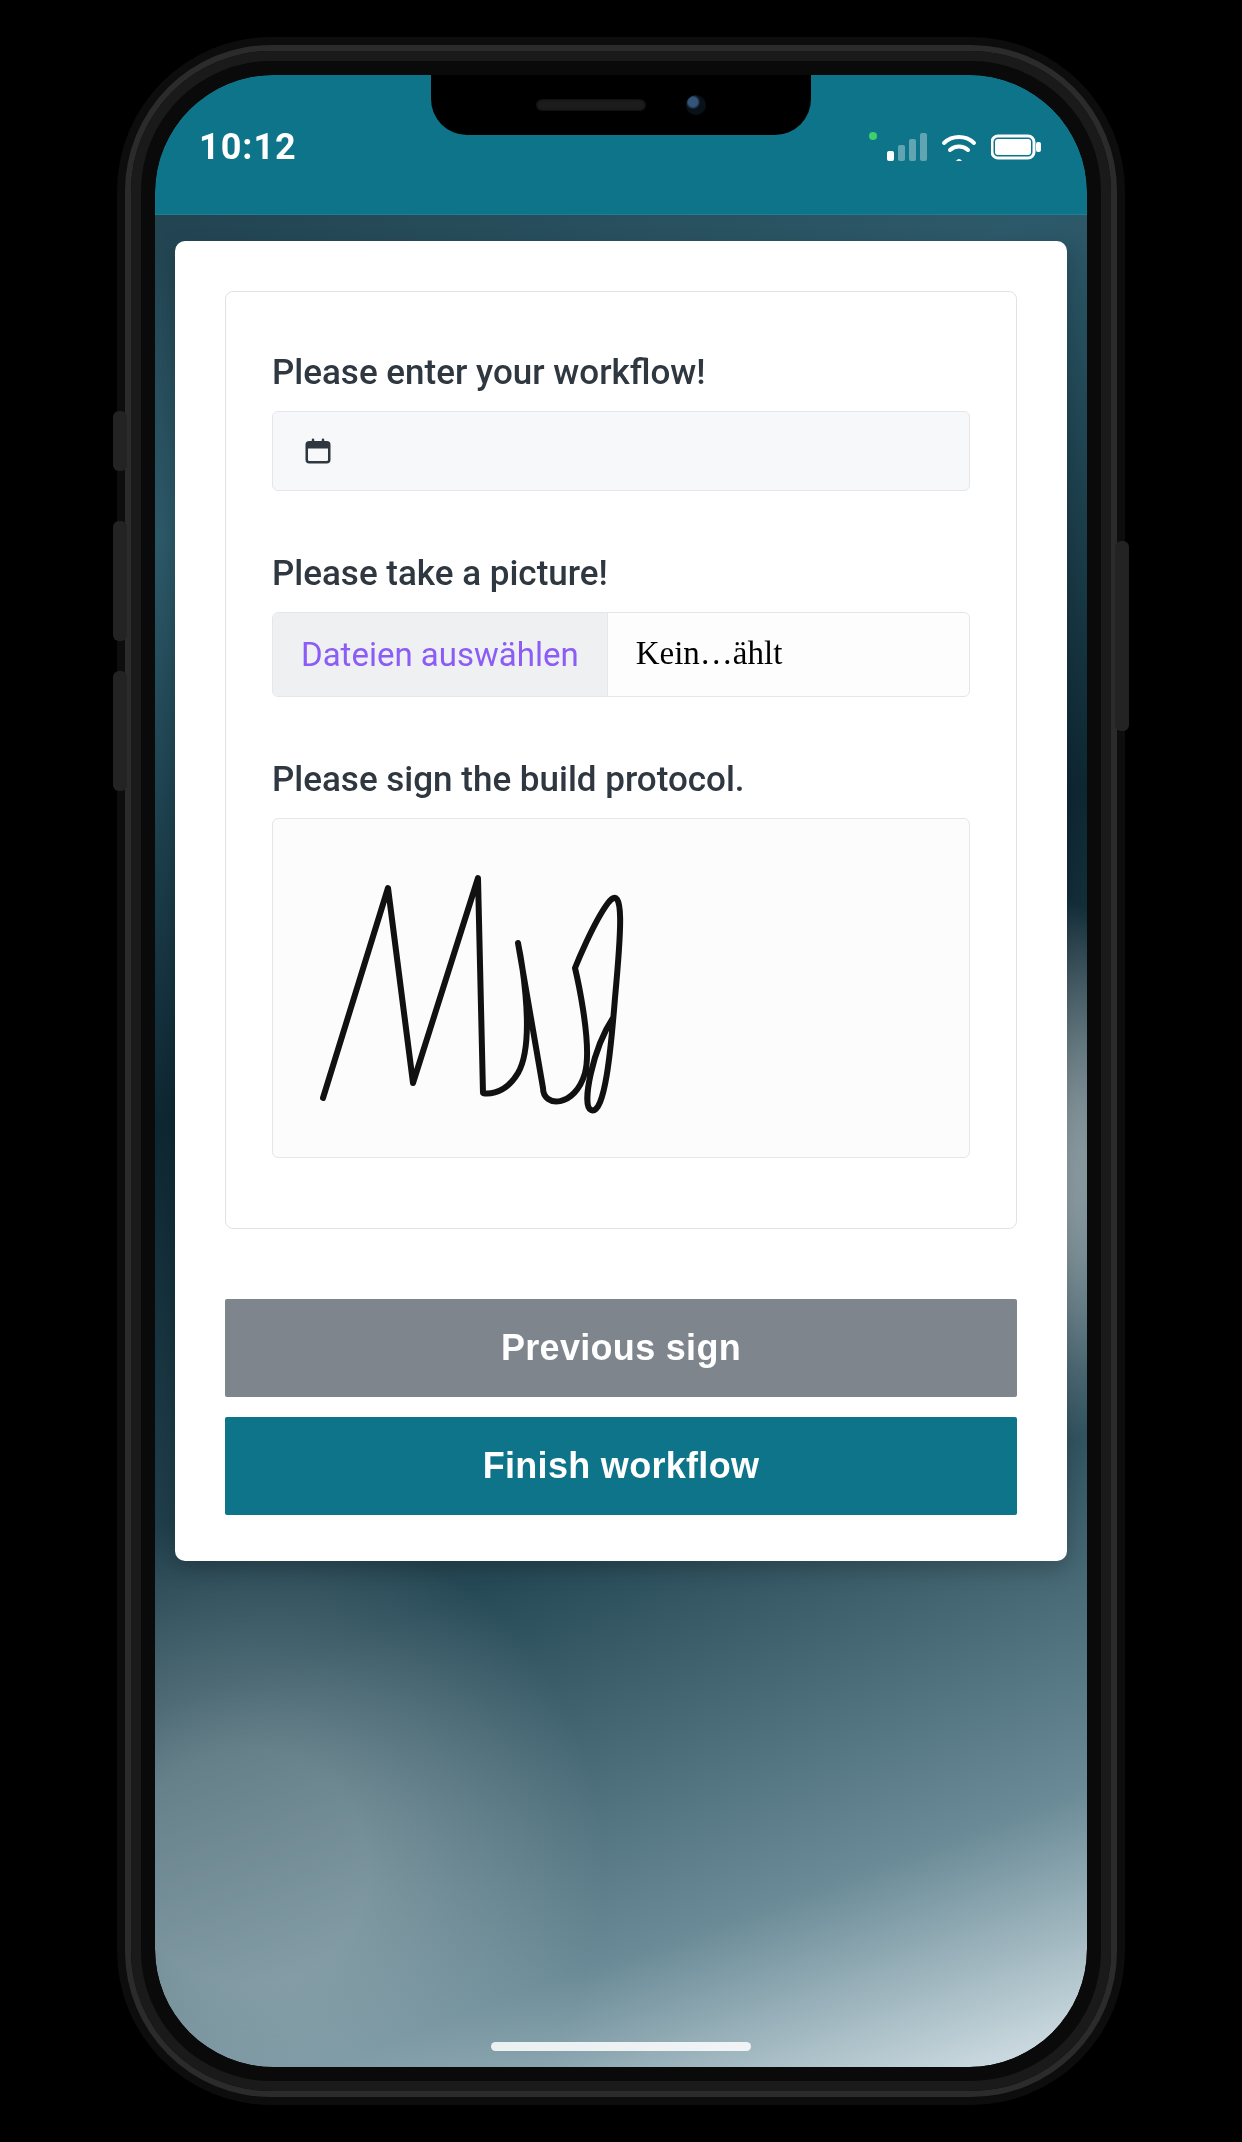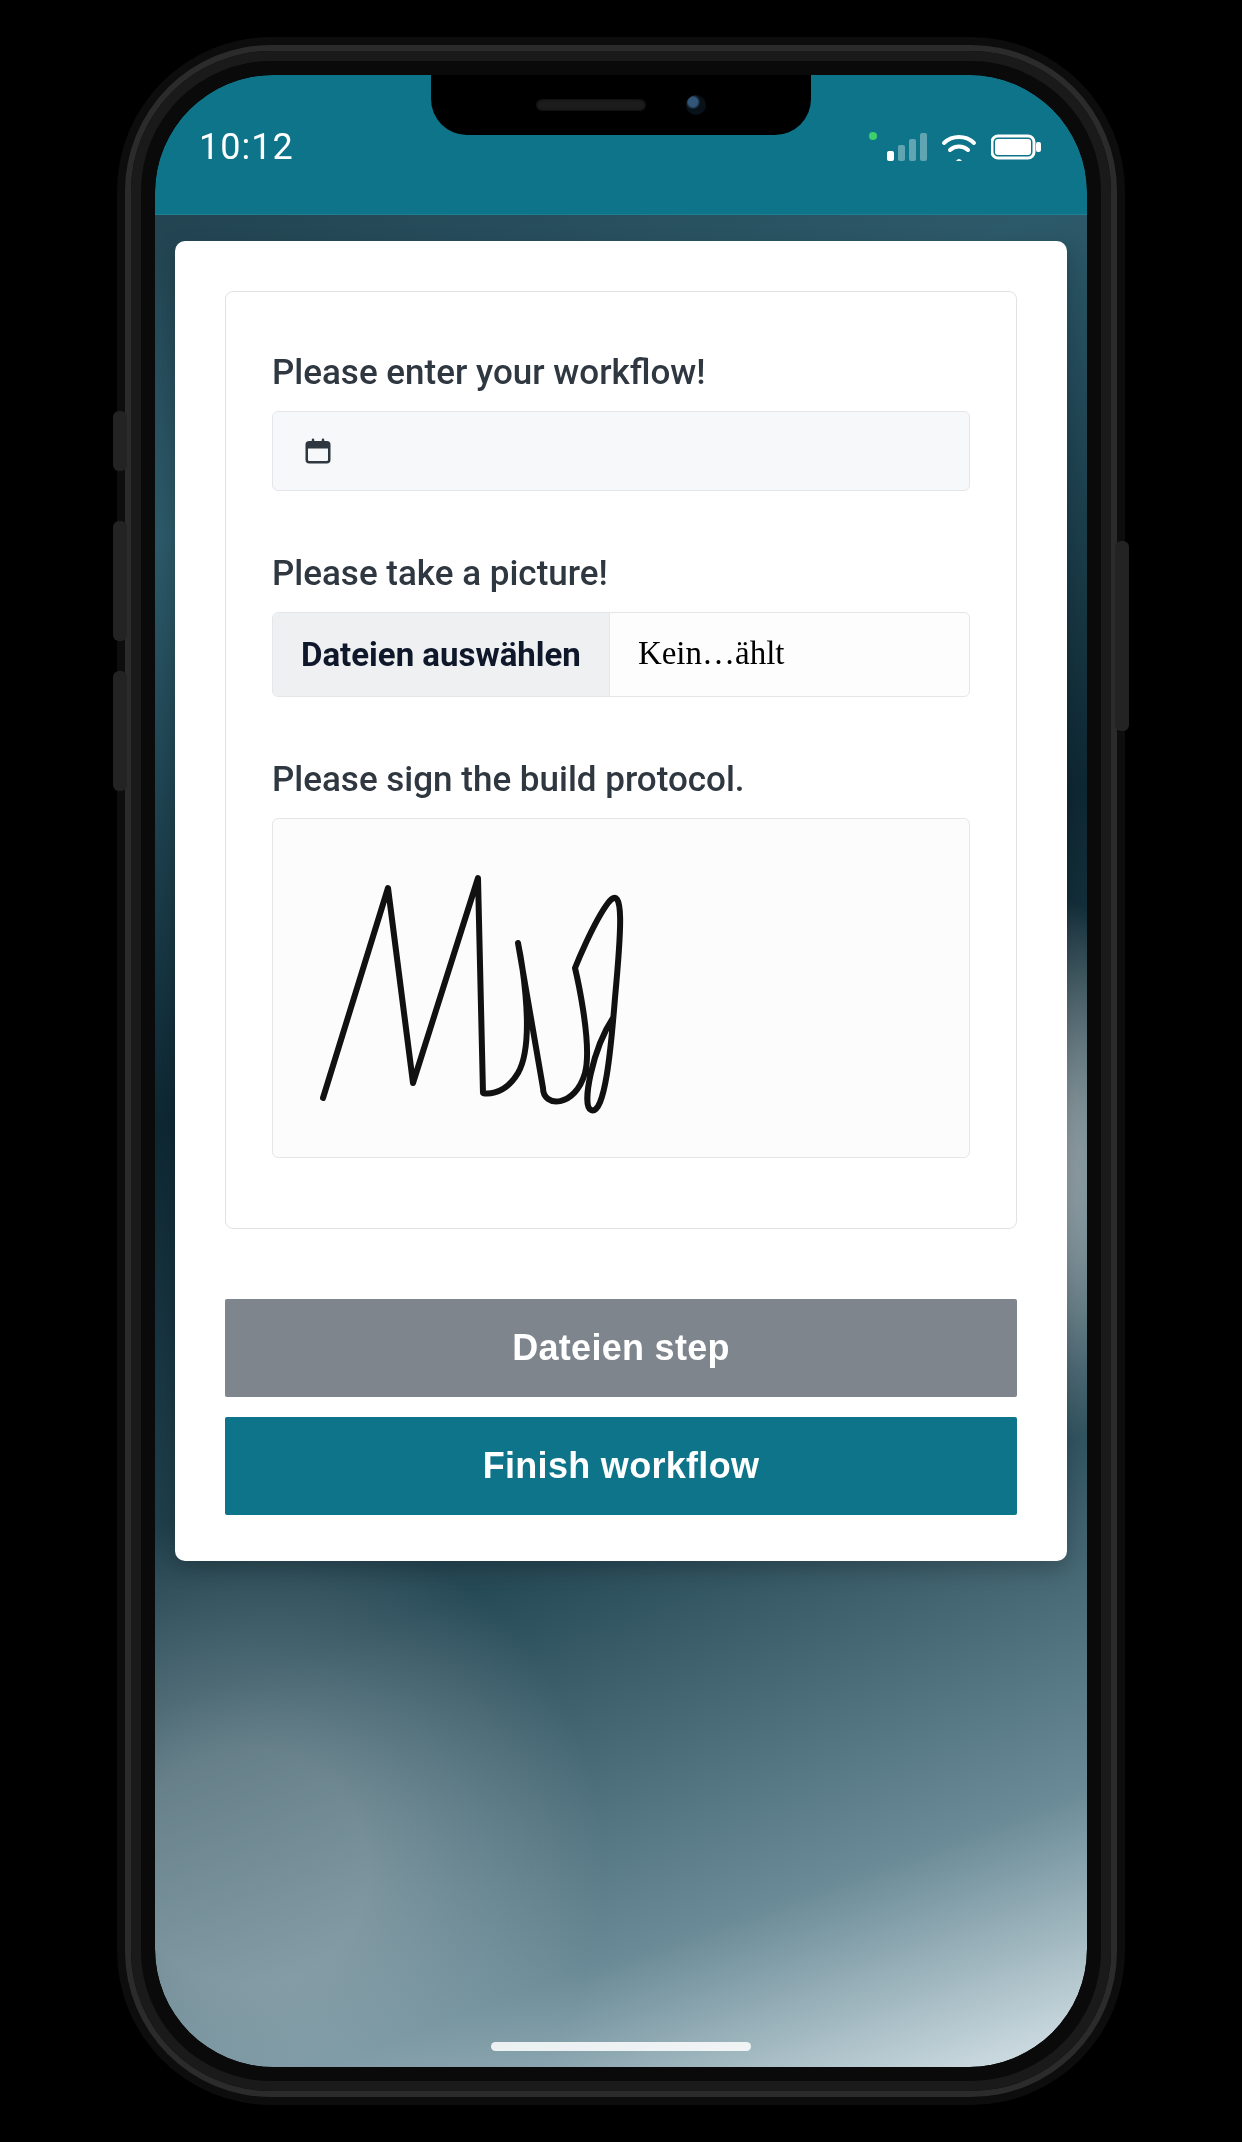--- a/index.html
+++ b/index.html
@@ -91,21 +91,21 @@
     background: #0d7489;
     color: #fff;
     display: flex;
     align-items: center;
     justify-content: space-between;
     padding: 34px 44px 0 44px;
     z-index: 40;
   }
   .status-time {
     font-size: 36px;
-    font-weight: 400;
+    font-weight: 700;
     letter-spacing: 1px;
   }
   .status-right {
     display: flex;
     align-items: center;
     gap: 14px;
   }
   .sig-bars {
     display: flex;
     align-items: flex-end;
@@ -202,23 +202,23 @@
     display: flex;
     align-items: stretch;
     border: 1px solid #e4e6e9;
     border-radius: 6px;
     overflow: hidden;
     background: #fdfdfd;
     font-size: 33px;
   }
   .file-btn {
     background: #eef0f1;
-    color: #0f172a;
+    color: #8b5cf6;
     padding: 22px 28px;
-    font-weight: 700;
+    font-weight: 400;
     border-right: 1px solid #e4e6e9;
     cursor: pointer;
     min-width: 330px;
     display:flex; align-items:flex-end;
   }
   .file-status {
     padding: 22px 28px;
     color: #000000;
     white-space: nowrap;
     overflow: hidden;
@@ -370,21 +370,21 @@
                              C318 200 312 268 298 262
                              C288 258 300 200 320 170" fill="none" stroke="#111" stroke-width="6" stroke-linecap="round" stroke-linejoin="round"></path>
                   </svg>
                 </div>
               </div>
 
             </div>
           </div>
 
           <div class="btn-stack">
-            <button class="btn secondary">Dateien step</button>
+            <button class="btn secondary">Previous sign</button>
             <button class="btn primary">Finish workflow</button>
           </div>
 
         </div>
       </div>
 
       <div class="home-indicator"></div>
 
     </div>
   </div>

